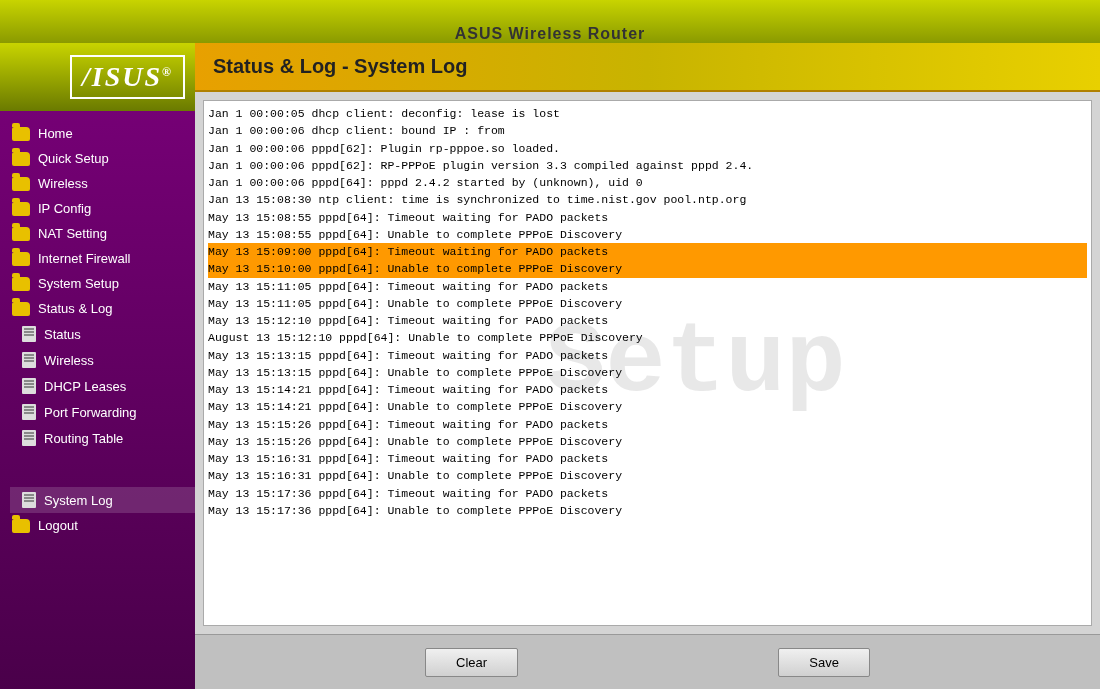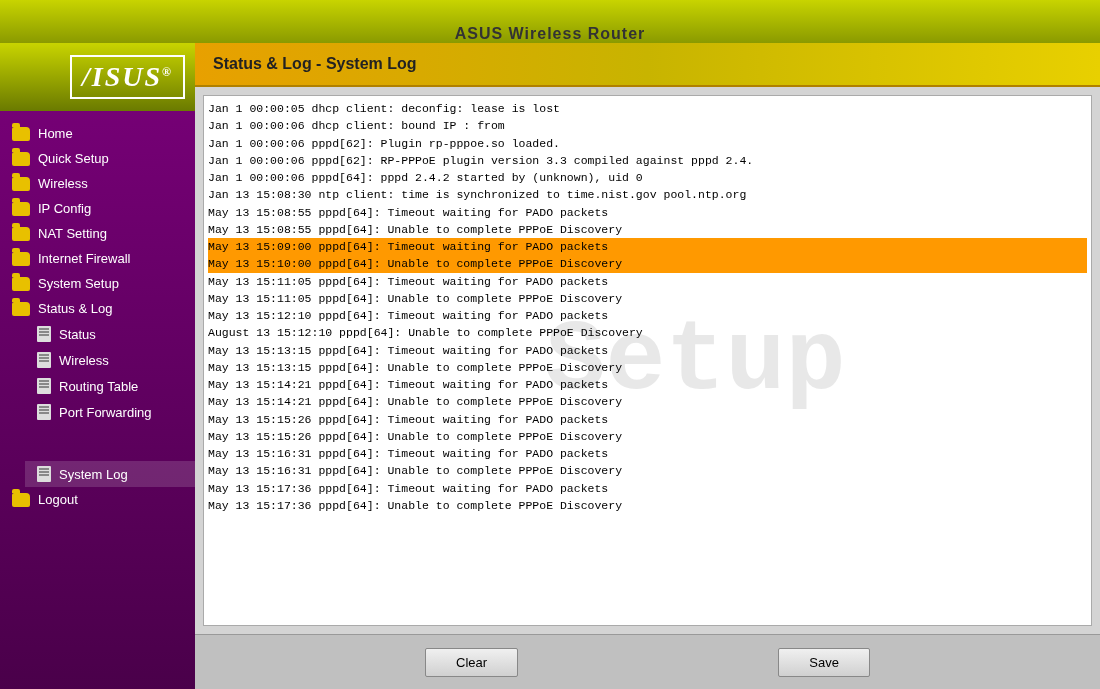--- a/index.html
+++ b/index.html
@@ -111,41 +111,41 @@
       position: absolute;
       top: 2px;
       left: 2px;
       right: 2px;
       height: 2px;
       background: #888;
       box-shadow: 0 3px 0 #888, 0 6px 0 #888;
     }
 
     .sub-menu {
-      padding-left: 25px;
+      padding-left: 10px;
     }
 
     .nav-item.active {
       background: rgba(255,255,255,0.15);
       margin-top: 36px;
     }
 
     
     .content-area {
       flex: 1;
       display: flex;
       flex-direction: column;
       background: #d4d4d4;
       overflow: hidden;
     }
 
     .page-title-bar {
       background: linear-gradient(to right, #e8a000, #c8b400, #e8d000);
       padding: 12px 18px;
-      font-size: 16px;
+      font-size: 20px;
       font-weight: bold;
       color: #222;
       border-bottom: 2px solid #b08000;
     }
 
     .log-content {
       flex: 1;
       background: white;
       margin: 8px;
       overflow: auto;
@@ -267,25 +267,29 @@
         <div class="nav-item">
           <div class="doc-icon"></div>
           <span>Status</span>
         </div>
         <div class="nav-item">
           <div class="doc-icon"></div>
           <span>Wireless</span>
         </div>
         <div class="nav-item">
           <div class="doc-icon"></div>
+          <span>DHCP Leases</span>
+        </div>
+        <div class="nav-item">
+          <div class="doc-icon"></div>
+          <span>Port Forwarding</span>
+        </div>
+        <div class="nav-item">
+          <div class="doc-icon"></div>
           <span>Routing Table</span>
-        </div>
-        <div class="nav-item">
-          <div class="doc-icon"></div>
-          <span>Port Forwarding</span>
         </div>
         <div class="nav-item active">
           <div class="doc-icon"></div>
           <span>System Log</span>
         </div>
       </div>
 
       <div class="nav-item">
         <div class="folder-icon"></div>
         <span>Logout</span>

